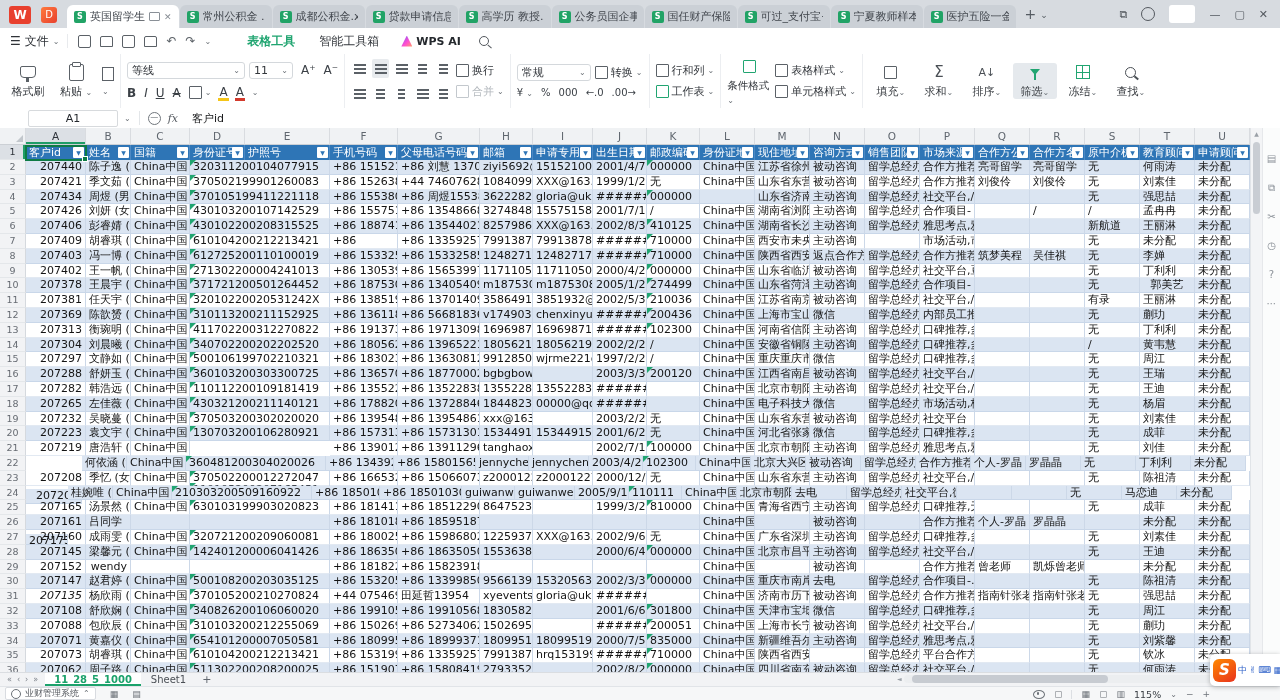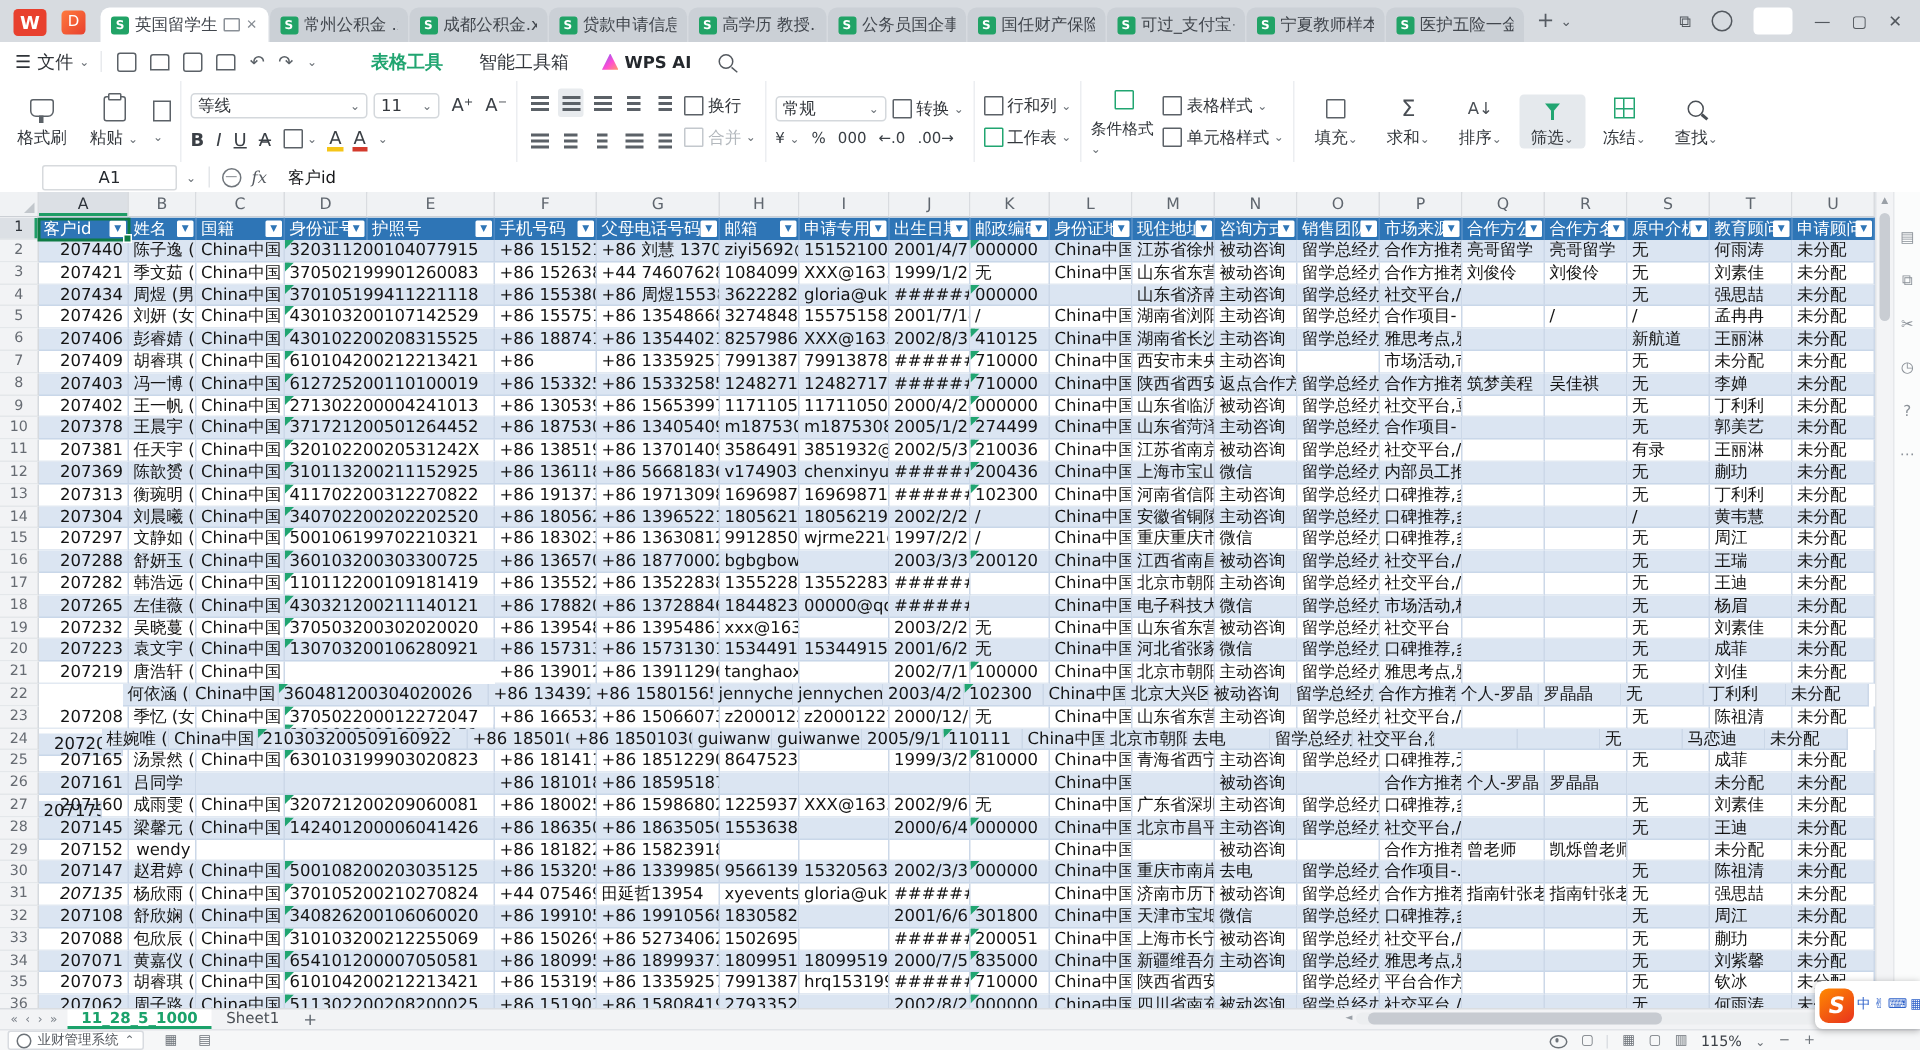--- a/index.html
+++ b/index.html
@@ -659,21 +659,21 @@
         <div class="cell ar" style="width: 54px;">2005/1/26</div>
         <div class="cell tri" style="width: 53px;">274499</div>
         <div class="cell" style="width: 55px;">China中国</div>
         <div class="cell" style="width: 55px;">山东省菏泽</div>
         <div class="cell" style="width: 55px;">主动咨询</div>
         <div class="cell" style="width: 55px;">留学总经办</div>
         <div class="cell" style="width: 55px;">合作项目-</div>
         <div class="cell" style="width: 55px;"></div>
         <div class="cell" style="width: 55px;"></div>
         <div class="cell" style="width: 55px;">无</div>
-        <div class="cell" style="width: 55px;">郭美艺</div>
+        <div class="cell" style="width: 55px; text-align: center;">郭美艺</div>
         <div class="cell" style="width: 55px;">未分配</div>
       </div>
       <div class="row">
         <div class="rn">11</div>
         <div class="cell ar" style="width: 60px;">207381</div>
         <div class="cell" style="width: 45px;">任天宇 (女</div>
         <div class="cell" style="width: 59px;">China中国</div>
         <div class="cell tri" style="width: 140px;">32010220020531242X</div>
         <div class="cell" style="width: 68px;">+86 13851932</div>
         <div class="cell" style="width: 82px;">+86 1370140948</div>

